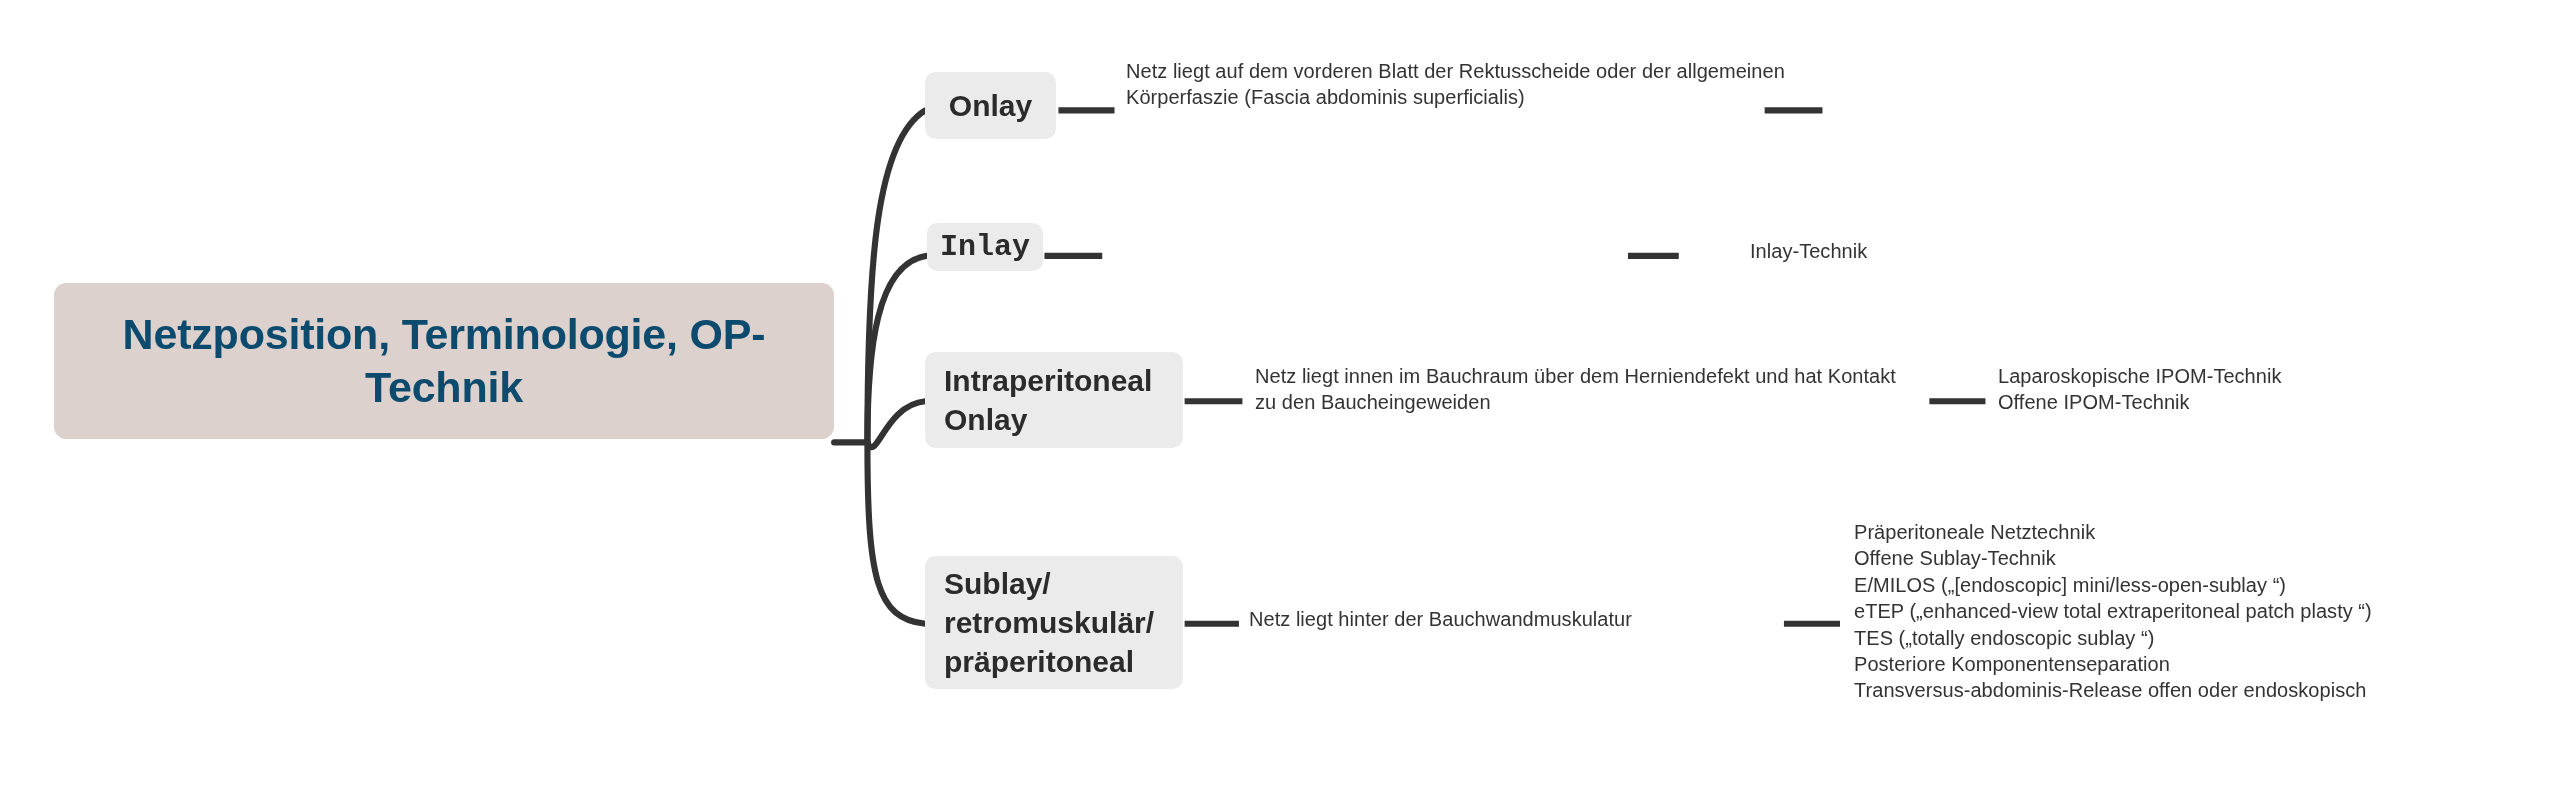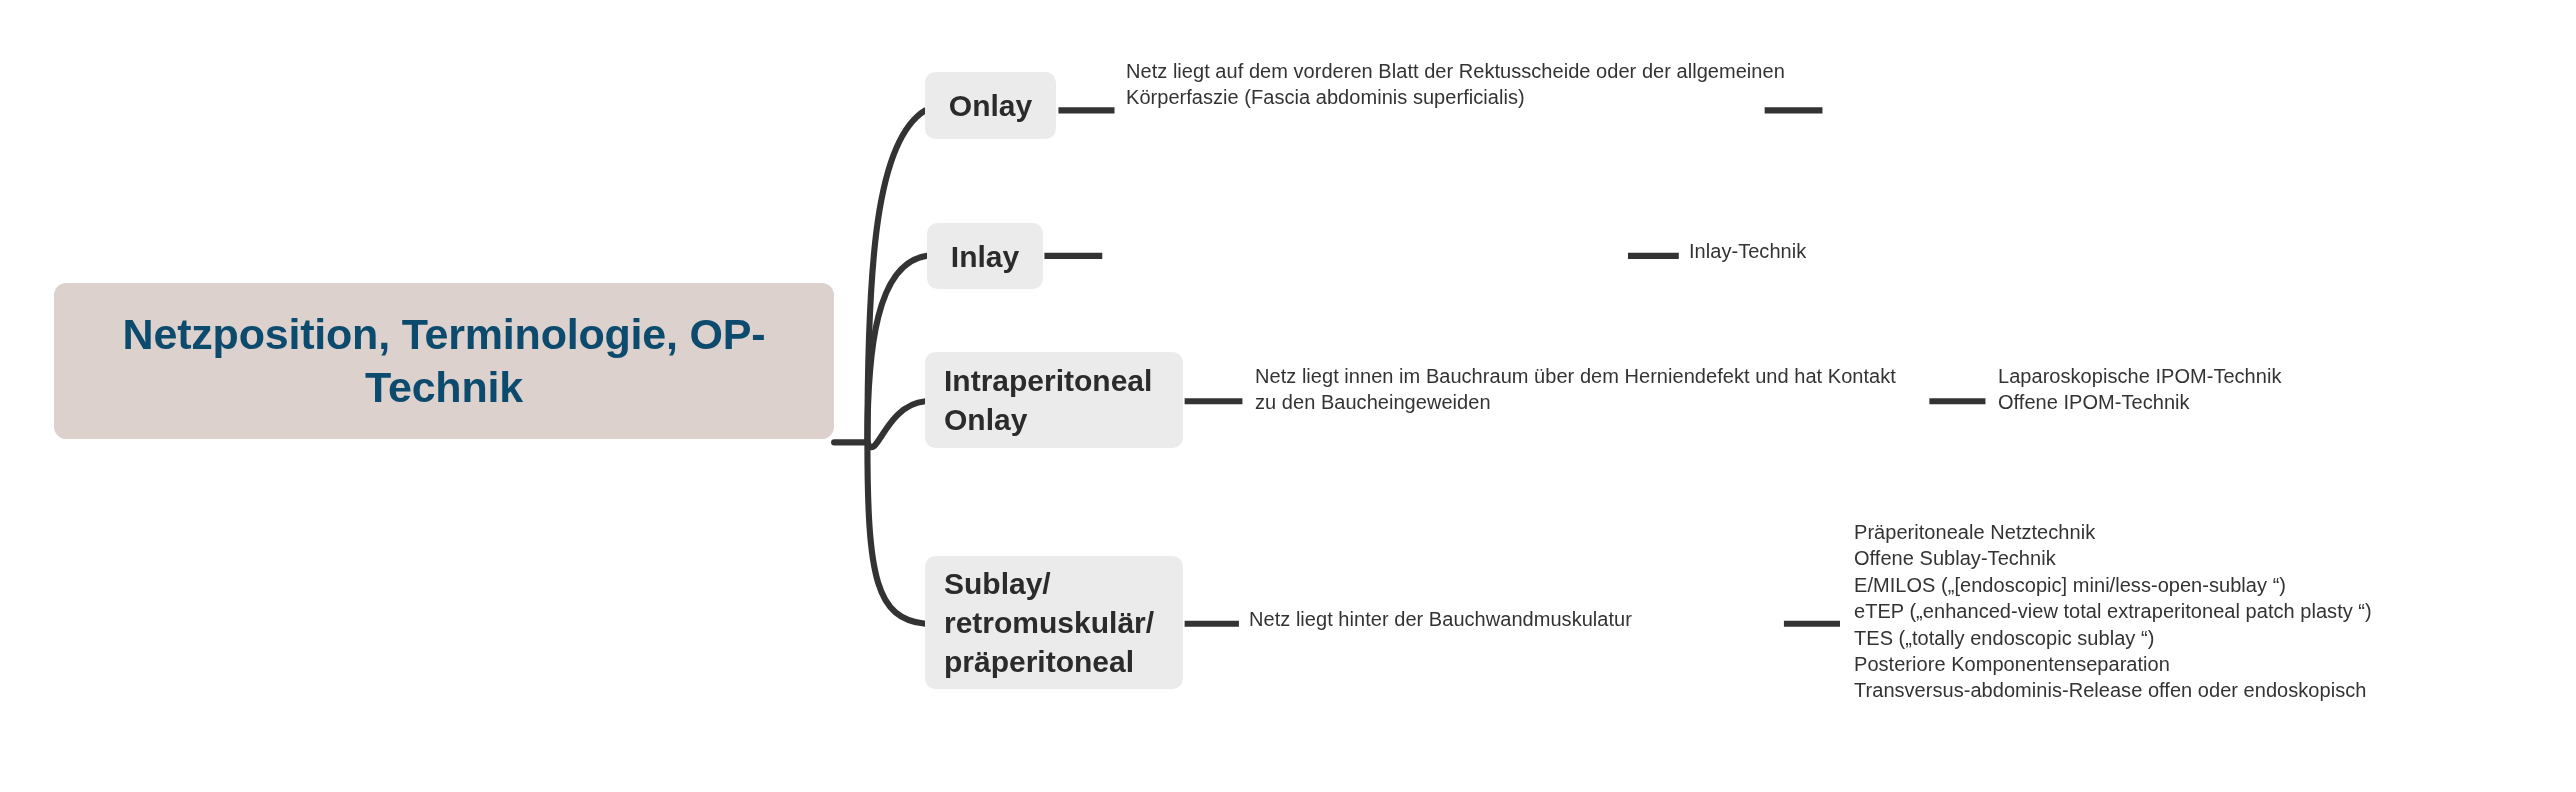--- a/index.html
+++ b/index.html
@@ -65,39 +65,39 @@
   }
   .branch-label {
     font-size: 30px;
     font-weight: 700;
     color: #2b2b2b;
     line-height: 1.30;
     white-space: pre-line;
   }
 
   #node-onlay            { left: 925px; top: 72px;  width: 131px; height: 67px;  justify-content: center; }
-  #node-inlay            { left: 927px; top: 223px; width: 116px; height: 66px;  justify-content: center; }
+  #node-inlay            { left: 927px; top: 223px; width: 116px; height: 48px;  justify-content: center; font-family: Liberation Mono, monospace; }
   #node-intraperitoneal  { left: 925px; top: 352px; width: 258px; height: 96px; }
   #node-sublay           { left: 925px; top: 556px; width: 258px; height: 133px; }
 
   
   .text-block {
     position: absolute;
     font-size: 20px;
     color: #333333;
     line-height: 1.32;
     white-space: pre-line;
     letter-spacing: 0.04px;
   }
 
   #desc-onlay           { left: 1126px; top: 58px;  width: 666px; }
   #tech-onlay           { left: 1835px; top: 93px; width: 456px; }
 
   #desc-inlay           { left: 1115px; top: 238px; width: 613px; }
-  #tech-inlay           { left: 1689px; top: 238px; width: 368px; }
+  #tech-inlay           { left: 1750px; top: 238px; width: 368px; }
 
   #desc-intraperitoneal { left: 1255px; top: 363px; width: 666px; }
   #tech-intraperitoneal { left: 1998px; top: 363px; width: 543px; }
 
   #desc-sublay          { left: 1249px; top: 606px; width: 543px; }
   #tech-sublay          { left: 1854px; top: 519px; width: 727px; }
 
   
   ::-webkit-scrollbar { display: none; }
 </style>

